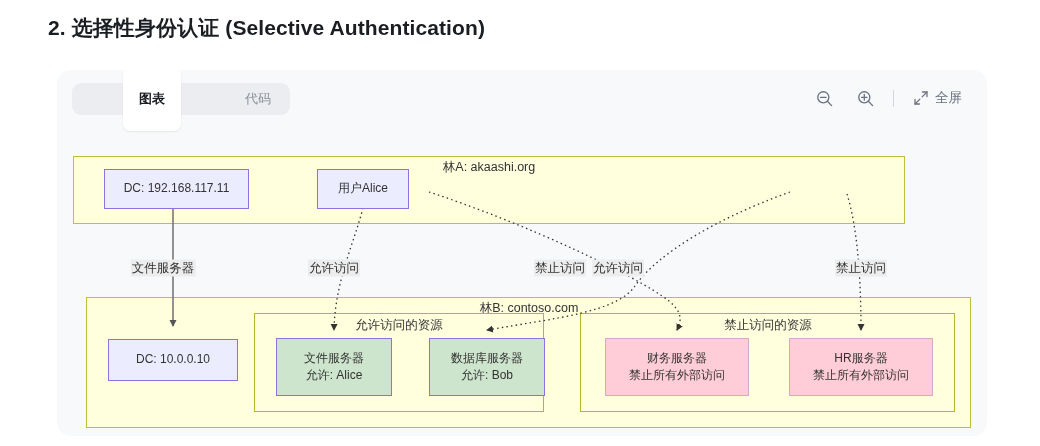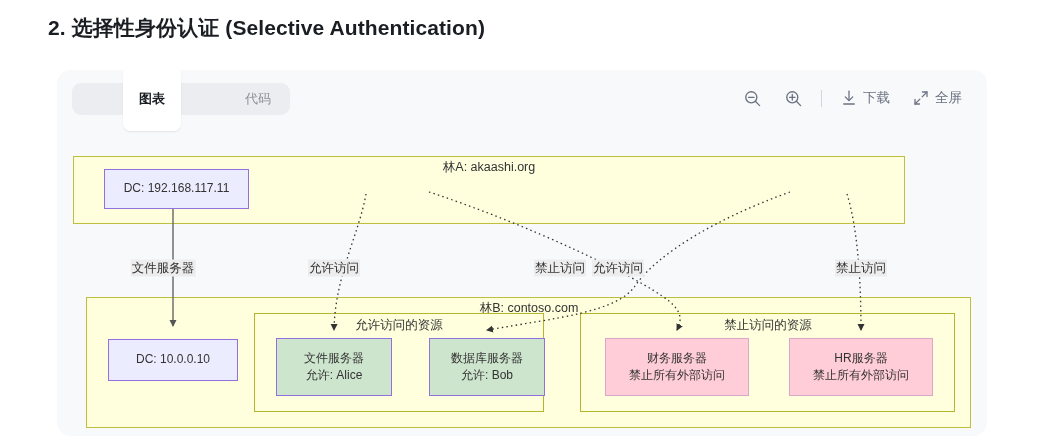--- a/index.html
+++ b/index.html
@@ -201,30 +201,20 @@
               <circle cx="10.5" cy="10.5" r="7"></circle>
               <line x1="15.6" y1="15.6" x2="21" y2="21"></line>
               <line x1="7" y1="10.5" x2="14" y2="10.5"></line>
               <line x1="10.5" y1="7" x2="10.5" y2="14"></line>
             </svg>
           </span>
         </div>
 
         <div class="tool-sep"></div>
 
-        <div class="tool-btn">
-          <span>
-            <svg width="18" height="18" viewBox="0 0 24 24" fill="none" stroke="#6b7280" stroke-width="1.7" stroke-linecap="round" stroke-linejoin="round">
-              <line x1="12" y1="3" x2="12" y2="15"></line>
-              <polyline points="7,10.5 12,15.5 17,10.5"></polyline>
-              <line x1="5" y1="20" x2="19" y2="20"></line>
-            </svg>
-          </span>
-          <span>下载</span>
-        </div>
 
         <div class="tool-btn">
           <span>
             <svg width="18" height="18" viewBox="0 0 24 24" fill="none" stroke="#6b7280" stroke-width="1.7" stroke-linecap="round" stroke-linejoin="round">
               <polyline points="14,4 20,4 20,10"></polyline>
               <line x1="20" y1="4" x2="13.5" y2="10.5"></line>
               <polyline points="10,20 4,20 4,14"></polyline>
               <line x1="4" y1="20" x2="10.5" y2="13.5"></line>
             </svg>
           </span>
@@ -266,20 +256,23 @@
 
         <path d="M 733,66 C 660,92 600,128 578,160 C 560,186 500,192 430,204" stroke="#333333" stroke-width="1.3" fill="none" stroke-dasharray="1.5,3.2" marker-end="url(#ah-dot)"></path>
 
         <path d="M 790,68 C 800,100 804,150 804,204" stroke="#333333" stroke-width="1.3" fill="none" stroke-dasharray="1.5,3.2" marker-end="url(#ah-dot)"></path>
       </svg>
 
       <div class="node purple" style="left:47px; top:43px; width:145px; height:40px;">
         <span>DC: 192.168.117.11</span>
       </div>
 
+      <div class="node purple" style="left:260px; top:43px; width:92px; height:40px;">
+        <span>用户Alice</span>
+      </div>
 
 
       <div class="node purple" style="left:51px; top:213px; width:130px; height:42px;">
         <span>DC: 10.0.0.10</span>
       </div>
 
       <div class="node green" style="left:219px; top:212px; width:116px; height:58px;">
         <span>文件服务器</span>
         <span>允许: Alice</span>
       </div>

